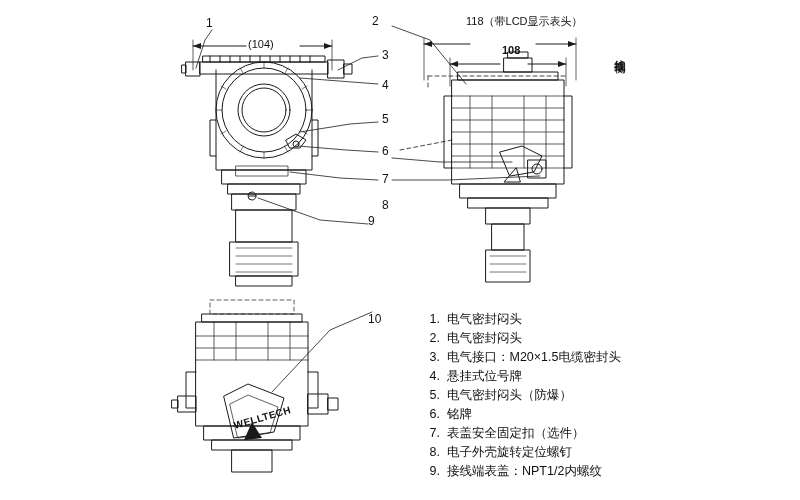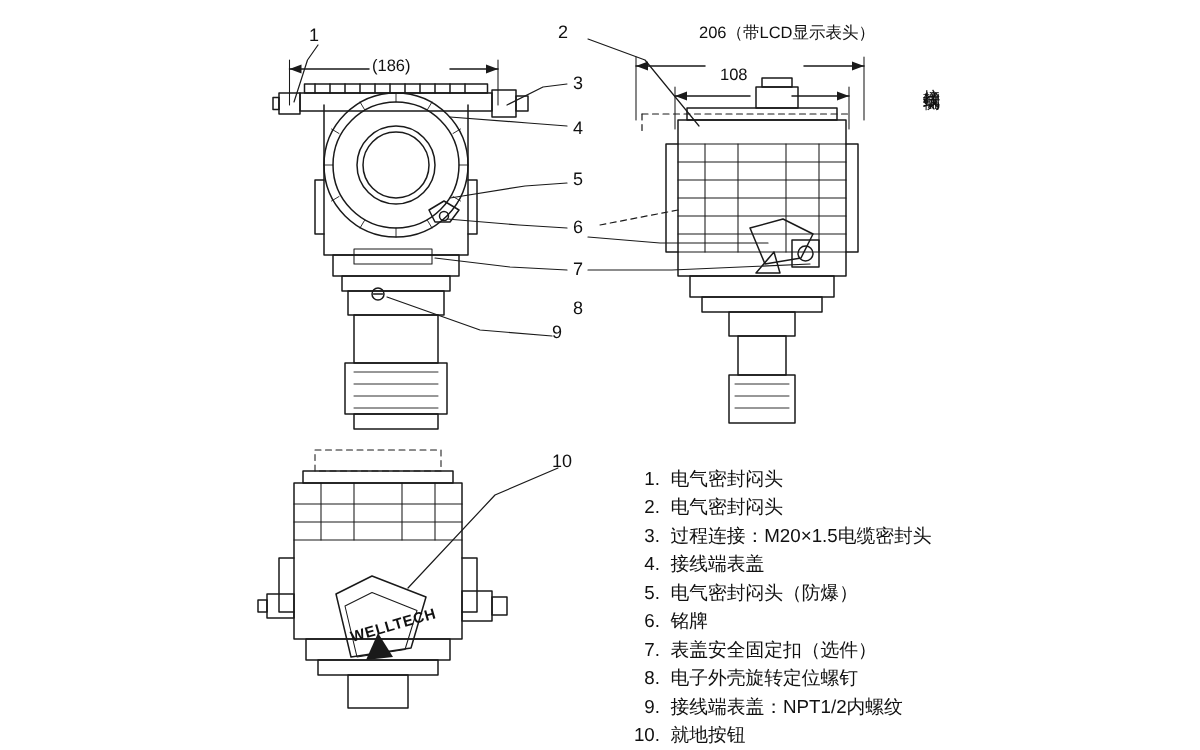--- a/index.html
+++ b/index.html
@@ -171,55 +171,55 @@
 
       <path d="M224 396 l24 -12 l36 14 l-10 34 l-40 6 z"></path>
       <path d="M230 404 l18 -9 l30 12 l-8 26 l-32 5 z" stroke-width="0.7"></path>
       <path d="M244 440 l8 -18 l10 16 z" fill="#1a1a1a" stroke="none"></path>
 
       <path d="M272 392 L330 330 L372 312" stroke-width="0.8"></path>
 
     </g>
   </svg>
 
-  <div class="dim" style="left:248px;top:38px;">(186)</div>
-  <div class="dim" style="left:466px;top:14px;">206（带LCD显示表头）</div>
-  <div class="dim" style="left:480px;top:44px;">108</div>
+  <div class="dim" style="left:248px;top:38px;">(104)</div>
+  <div class="dim" style="left:466px;top:14px;">118（带LCD显示表头）</div>
+  <div class="dim" style="left:502px;top:44px;font-weight:bold;">108</div>
 
   <div class="vert" style="left:612px;top:50px;">接线端侧</div>
 
   <div class="lbl" style="left:206px;top:16px;">1</div>
   <div class="lbl" style="left:372px;top:14px;">2</div>
   <div class="lbl" style="left:382px;top:48px;">3</div>
   <div class="lbl" style="left:382px;top:78px;">4</div>
   <div class="lbl" style="left:382px;top:112px;">5</div>
   <div class="lbl" style="left:382px;top:144px;">6</div>
   <div class="lbl" style="left:382px;top:172px;">7</div>
   <div class="lbl" style="left:382px;top:198px;">8</div>
   <div class="lbl" style="left:368px;top:214px;">9</div>
-  <div class="lbl" style="left:368px;top:300px;">10</div>
+  <div class="lbl" style="left:368px;top:312px;">10</div>
 
   <div class="tag" style="left:233px;top:412px;transform:rotate(-16deg);">WELLTECH</div>
 
   <div class="legend">
     <div class="legend-row">
       <span class="legend-num">1.</span>
       <span class="legend-text">电气密封闷头</span>
     </div>
     <div class="legend-row">
       <span class="legend-num">2.</span>
       <span class="legend-text">电气密封闷头</span>
     </div>
     <div class="legend-row">
       <span class="legend-num">3.</span>
-      <span class="legend-text">过程连接：M20×1.5电缆密封头</span>
+      <span class="legend-text">电气接口：M20×1.5电缆密封头</span>
     </div>
     <div class="legend-row">
       <span class="legend-num">4.</span>
-      <span class="legend-text">接线端表盖</span>
+      <span class="legend-text">悬挂式位号牌</span>
     </div>
     <div class="legend-row">
       <span class="legend-num">5.</span>
       <span class="legend-text">电气密封闷头（防爆）</span>
     </div>
     <div class="legend-row">
       <span class="legend-num">6.</span>
       <span class="legend-text">铭牌</span>
     </div>
     <div class="legend-row">
@@ -227,19 +227,15 @@
       <span class="legend-text">表盖安全固定扣（选件）</span>
     </div>
     <div class="legend-row">
       <span class="legend-num">8.</span>
       <span class="legend-text">电子外壳旋转定位螺钉</span>
     </div>
     <div class="legend-row">
       <span class="legend-num">9.</span>
       <span class="legend-text">接线端表盖：NPT1/2内螺纹</span>
     </div>
-    <div class="legend-row">
-      <span class="legend-num">10.</span>
-      <span class="legend-text">就地按钮</span>
-    </div>
   </div>
 
 </div>
 
 </body></html>

